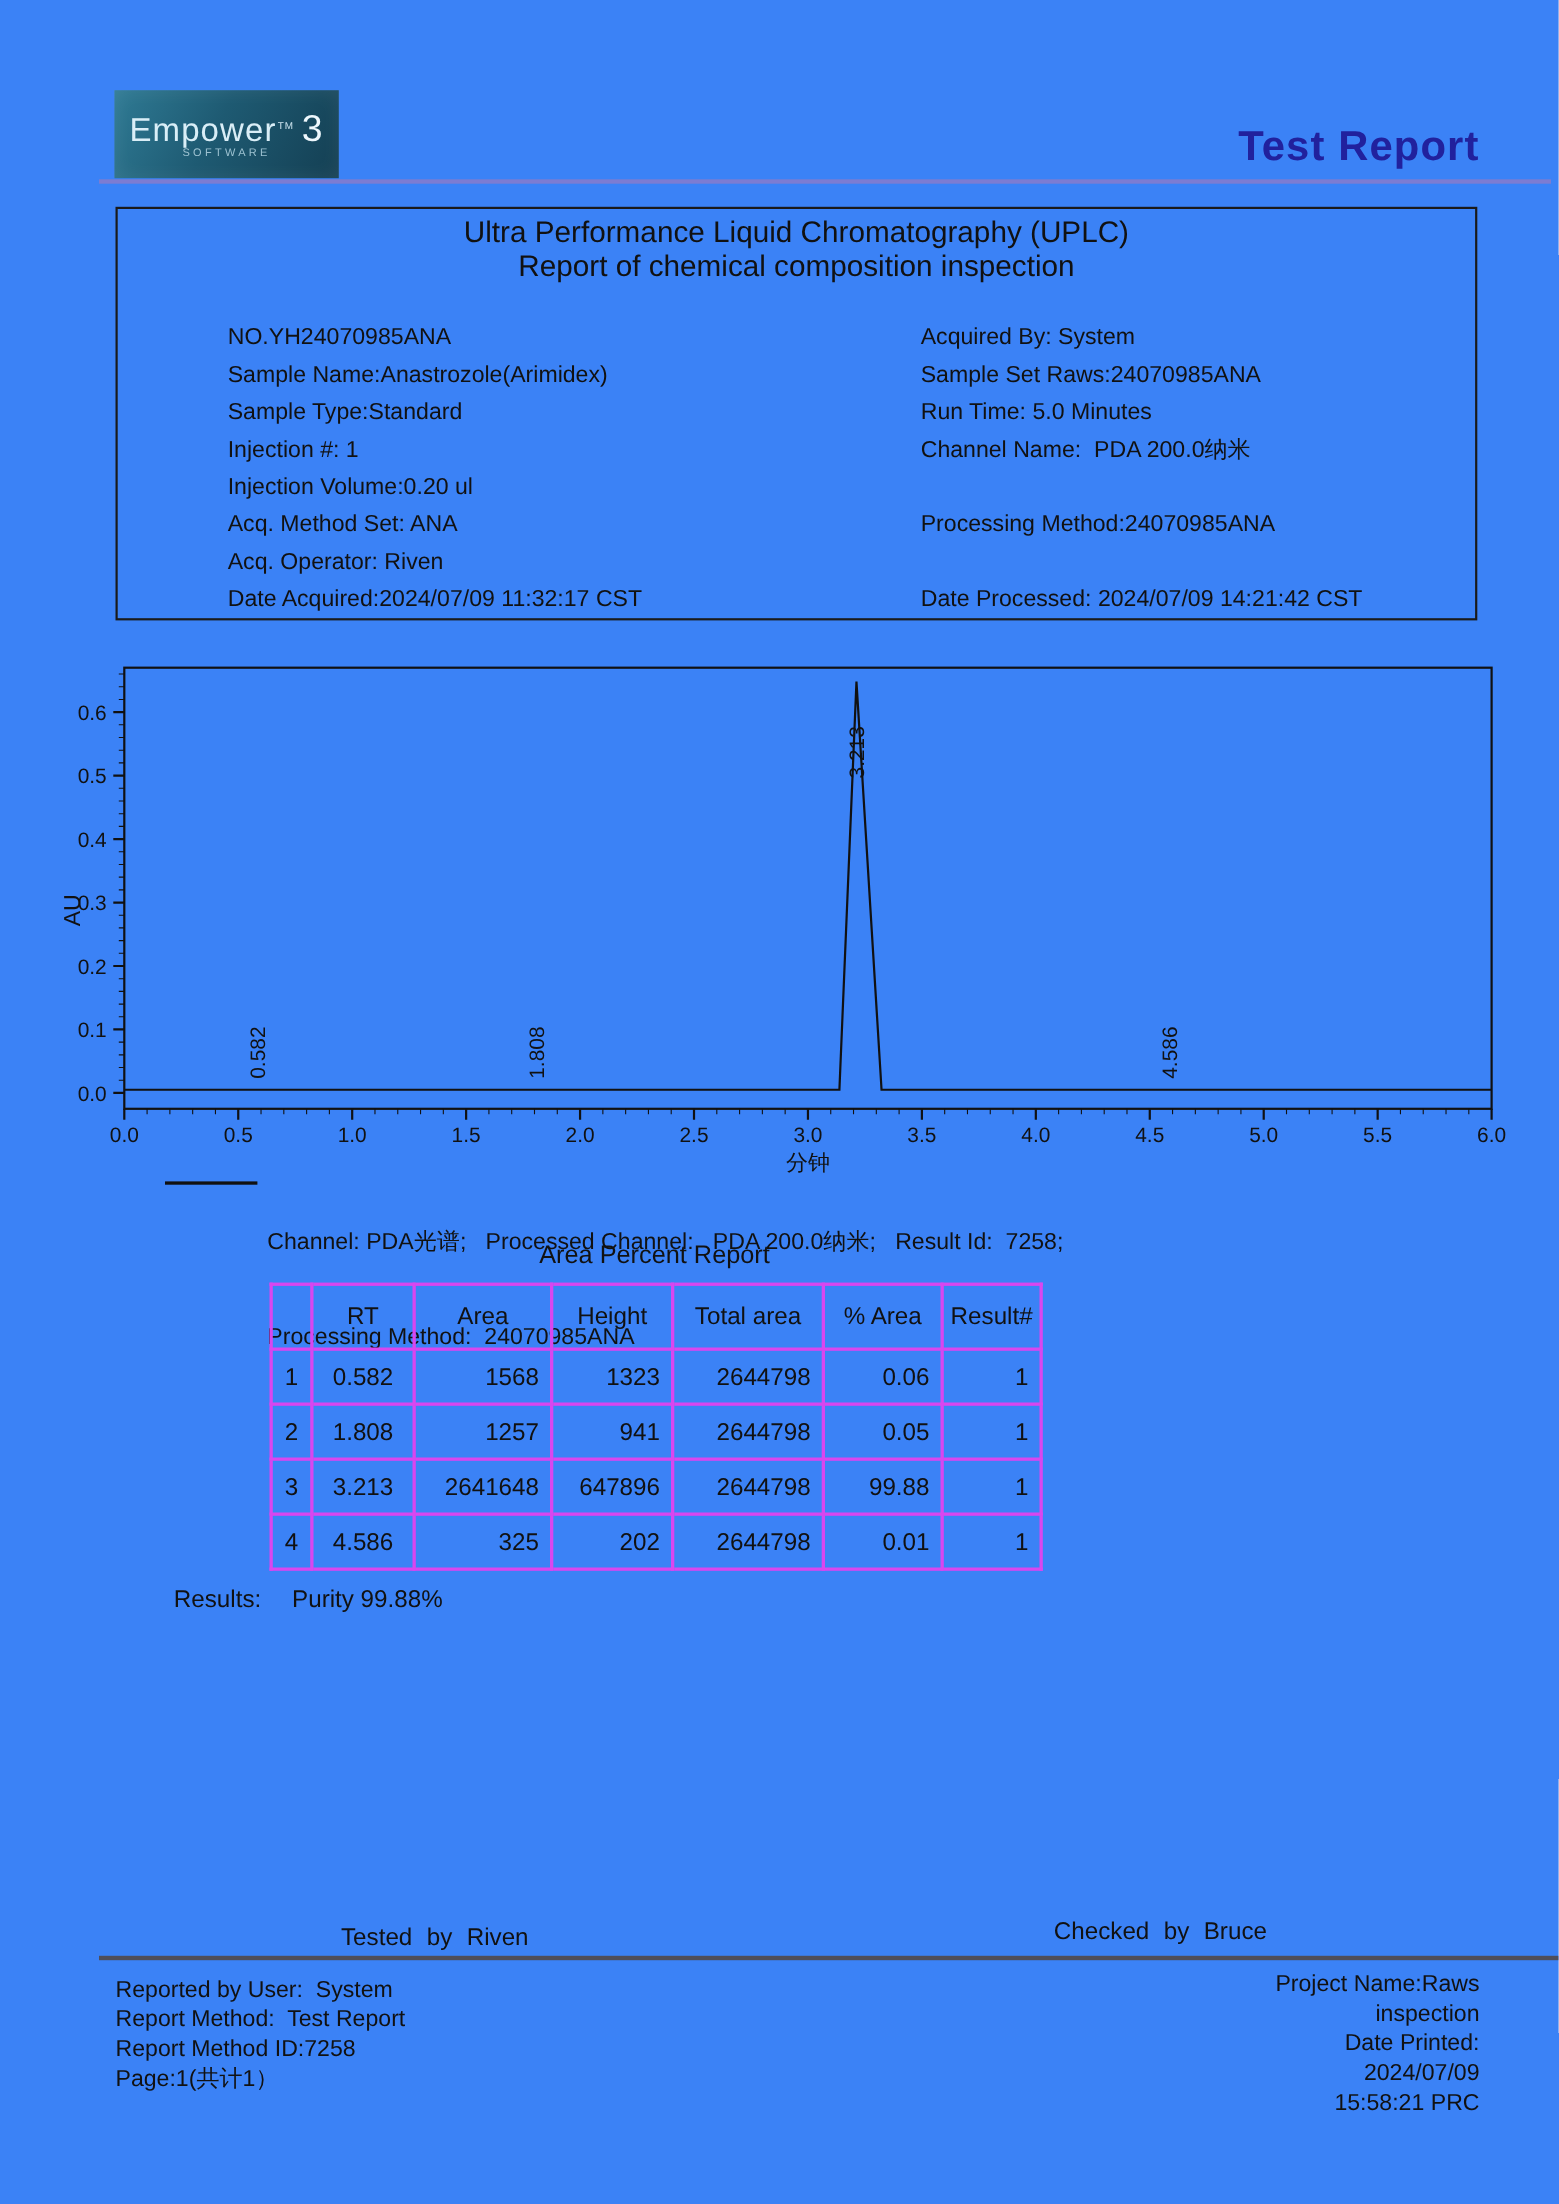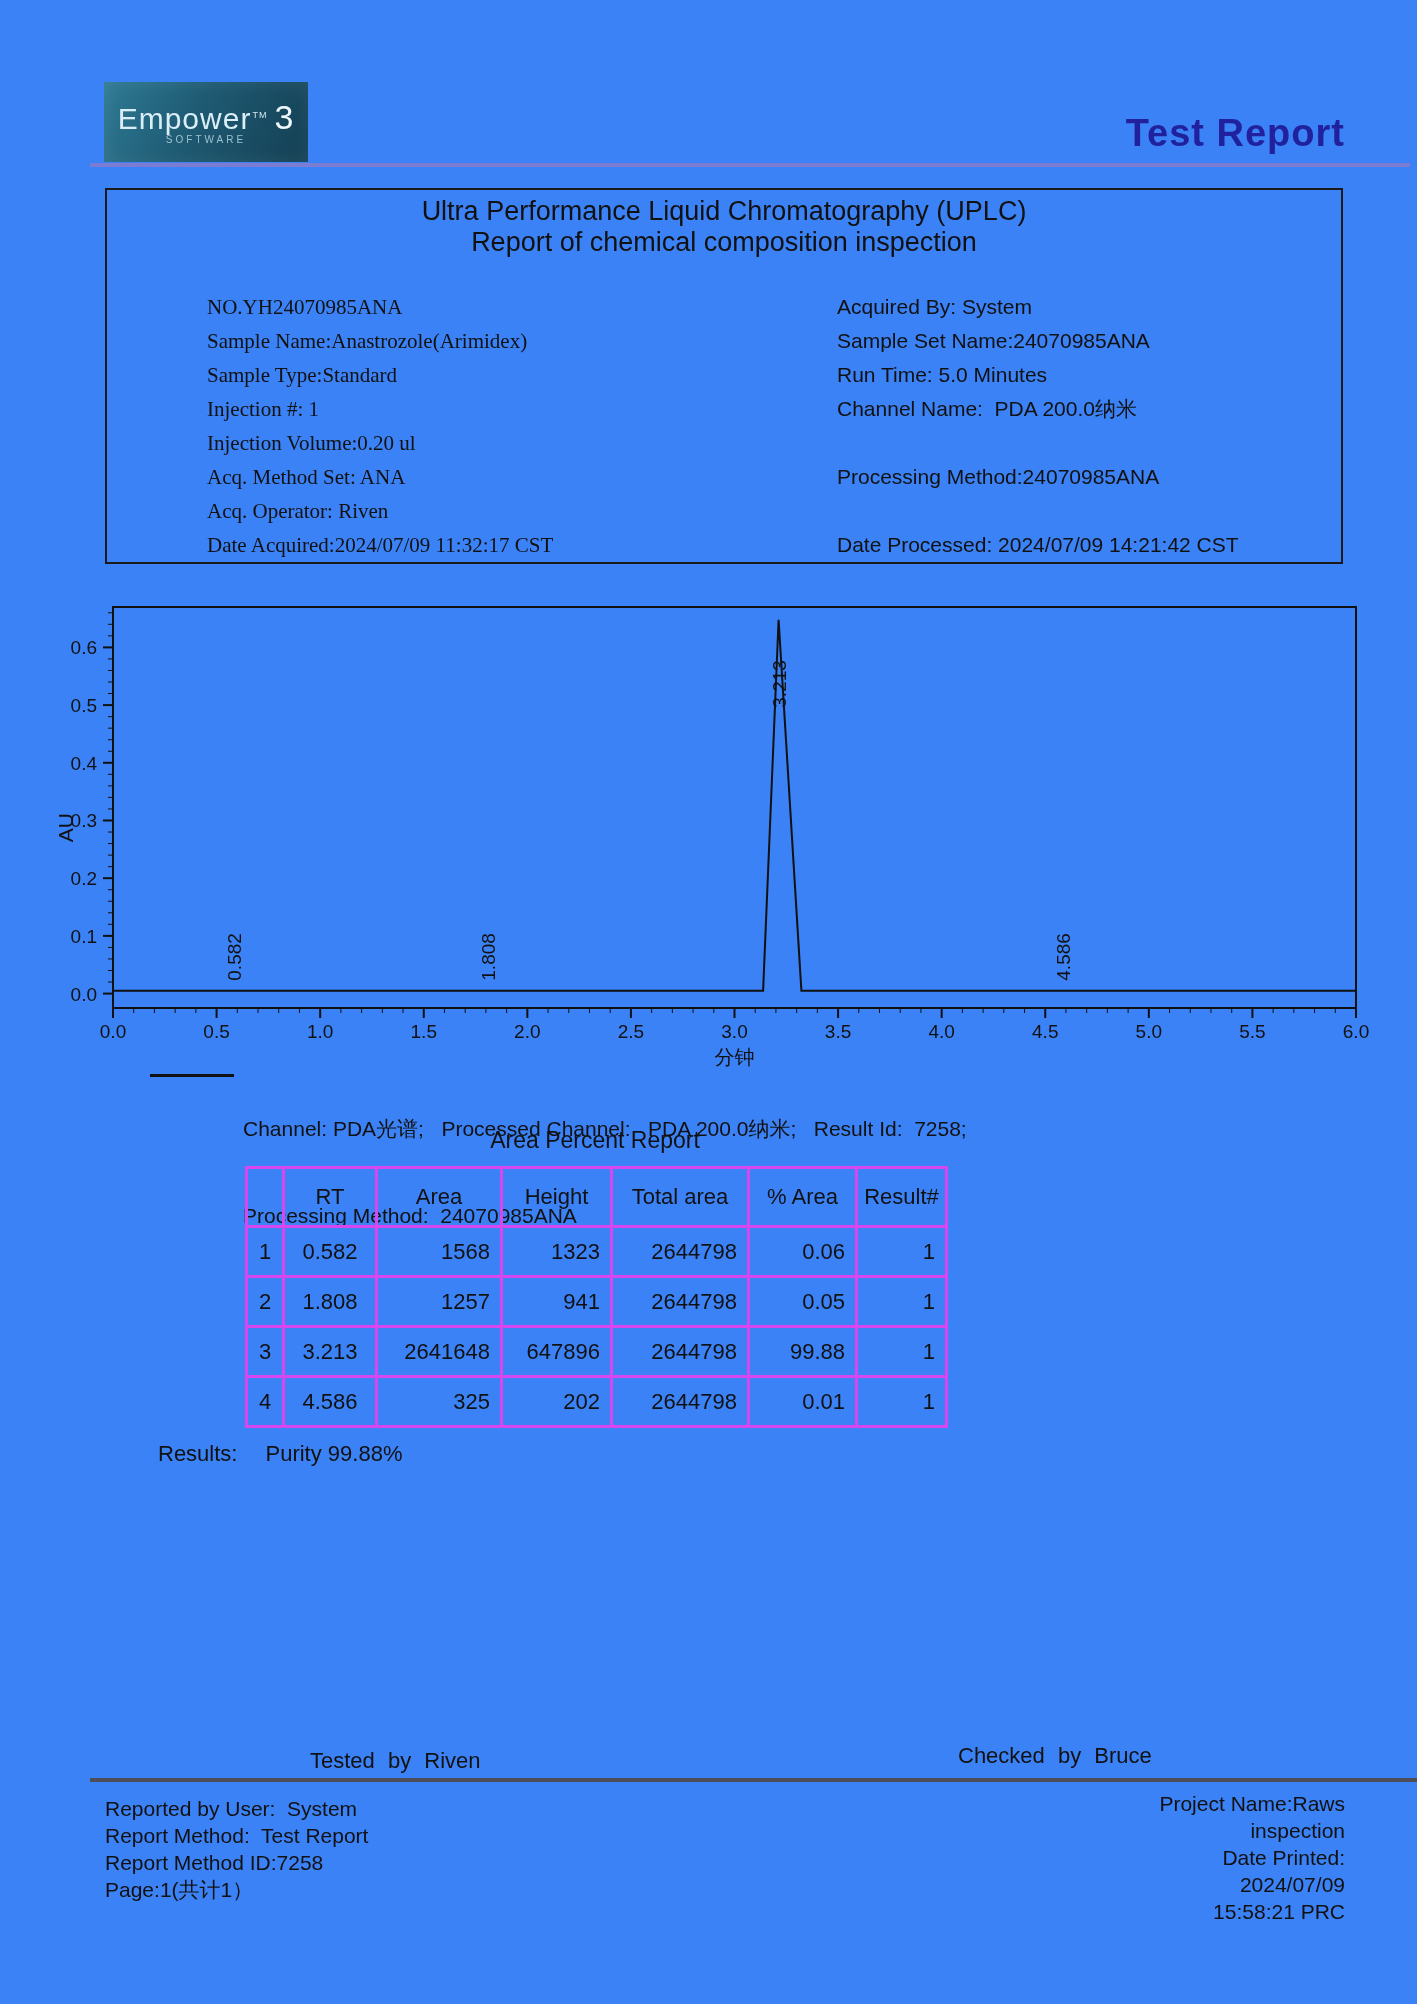--- a/index.html
+++ b/index.html
@@ -25,21 +25,21 @@
   .header-rule{position:absolute; left:90px; top:163px; width:1320px; height:4px; background:#7c7cd2;}
 
   
   .info-box{
     position:absolute; left:105px; top:188px; width:1238px; height:376px;
     border:2px solid #1a1a1a; box-sizing:border-box;
   }
   .info-title{width:100%; text-align:center; font-size:27px; color:#111;}
   .info-title.t1{margin-top:6px;}
   .info-col{position:absolute; top:100px; font-size:21px;}
-  .info-col.left{left:100px;font-family:Liberation Serif, serif;}
+  .info-col.left{left:100px;}
   .info-col.right{left:730px;}
   .info-col div{height:34px; line-height:34px; white-space:pre;}
 
   
   .chart-wrap{position:absolute; left:55px; top:595px; width:1350px; height:480px;}
   .chart-wrap svg{position:absolute; left:0; top:0;}
   .legend-marker{position:absolute; left:150px; top:1074px; width:84px; height:0;
     border-top:3px solid #111;}
   .legend-text{position:absolute; left:243px; top:1056px; font-size:21px; line-height:29px; white-space:pre;}
 
@@ -85,21 +85,21 @@
       <div>Sample Name:Anastrozole(Arimidex)</div>
       <div>Sample Type:Standard</div>
       <div>Injection #: 1</div>
       <div>Injection Volume:0.20 ul</div>
       <div>Acq. Method Set: ANA</div>
       <div>Acq. Operator: Riven</div>
       <div>Date Acquired:2024/07/09 11:32:17 CST</div>
     </div>
     <div class="info-col right">
       <div>Acquired By: System</div>
-      <div>Sample Set Name:24070985ANA</div>
+      <div>Sample Set Raws:24070985ANA</div>
       <div>Run Time: 5.0 Minutes</div>
       <div>Channel Name:  PDA 200.0纳米</div>
       <div></div>
       <div>Processing Method:24070985ANA</div>
       <div></div>
       <div>Date Processed: 2024/07/09 14:21:42 CST</div>
     </div>
   </div>
 
   <div class="chart-wrap">

